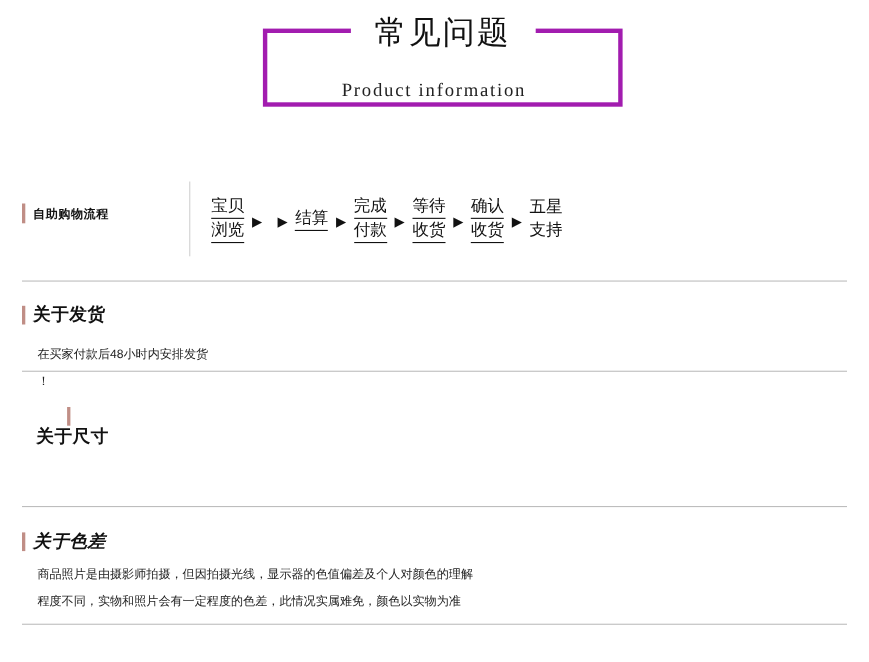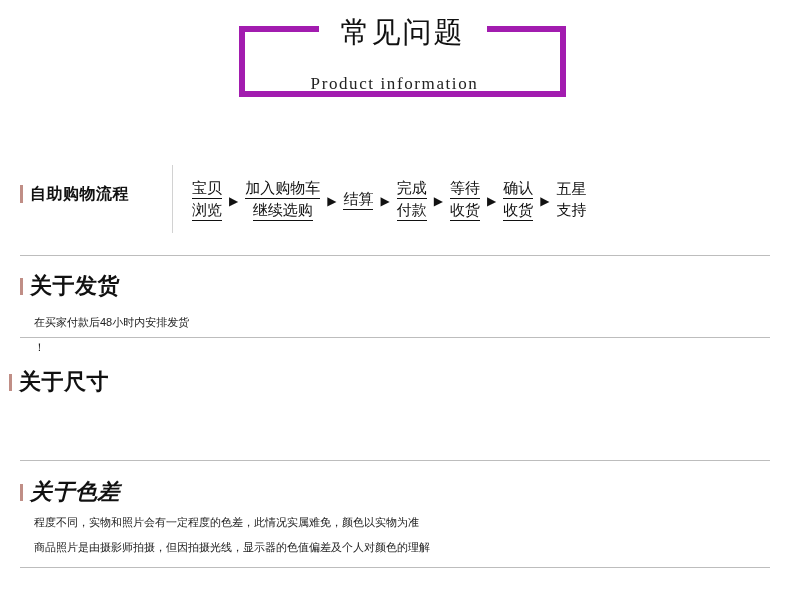--- a/index.html
+++ b/index.html
@@ -16,21 +16,21 @@
     overflow: hidden;
   }
 
   
   .header-banner {
     position: absolute;
     left: 239px;
     top: 26px;
     width: 327px;
     height: 71px;
-    border: 6px solid #a21caf;
+    border: 4px solid #a21caf;
     box-sizing: border-box;
   }
   .header-title {
     position: absolute;
     left: 0;
     right: 0;
     top: -20px;
     text-align: center;
     pointer-events: none;
   }
@@ -73,21 +73,21 @@
     height: 26px;
   }
   .accent-bar {
     width: 3px;
     height: 18px;
     background: #c08e86;
     margin-right: 7px;
     flex: 0 0 auto;
   }
   .flow-label-text {
-    font-size: 16px;
+    font-size: 11px;
     font-weight: bold;
     letter-spacing: 0.5px;
     color: #111111;
   }
   .flow-divider {
     position: absolute;
     left: 172px;
     top: 2px;
     width: 1px;
     height: 68px;
@@ -138,21 +138,21 @@
   .section-heading {
     position: absolute;
     display: flex;
     align-items: center;
     height: 24px;
   }
   .section-heading .accent-bar {
     height: 17px;
   }
   .section-heading-text {
-    font-size: 22px;
+    font-size: 16px;
     font-weight: bold;
     letter-spacing: 0.5px;
     color: #111111;
   }
   .section-body {
     position: absolute;
     font-size: 11px;
     line-height: 25px;
     color: #222222;
   }
@@ -176,24 +176,20 @@
     <div class="accent-bar"></div>
     <div class="flow-label-text">自助购物流程</div>
   </div>
   <div class="flow-divider"></div>
   <div class="flow-steps" id="flow-steps">
       <div class="flow-step underlined">
         <span class="line">宝贝</span>
         <span class="line">浏览</span>
       </div>
       <span class="flow-arrow">▶</span>
-      <div class="flow-step underlined">
-        <span class="line">加入购物车</span>
-        <span class="line">继续选购</span>
-      </div>
       <span class="flow-arrow">▶</span>
       <div class="flow-step underlined">
         <span class="line">结算</span>
       </div>
       <span class="flow-arrow">▶</span>
       <div class="flow-step underlined">
         <span class="line">完成</span>
         <span class="line">付款</span>
       </div>
       <span class="flow-arrow">▶</span>
@@ -220,31 +216,31 @@
   <div class="accent-bar"></div>
   <div class="section-heading-text">关于发货</div>
 </div>
 <div class="section-body" style="left:34px; top:310px; width:740px;">
   <span class="para-line">在买家付款后48小时内安排发货</span>
   <span class="para-line">！</span>
 </div>
 
 <div class="divider" style="top:337px;"></div>
 
-<div class="section-heading" style="left:9px; top:370px;">
+<div class="section-heading" style="left:33px; top:370px;flex-direction:column;">
   <div class="accent-bar"></div>
   <div class="section-heading-text">关于尺寸</div>
 </div>
 <div class="section-body" style="left:34px; top:405px; width:745px;">
 </div>
 
 <div class="divider" style="top:460px;"></div>
 
 <div class="section-heading" style="left:20px; top:480px;font-style:italic;">
   <div class="accent-bar"></div>
   <div class="section-heading-text">关于色差</div>
 </div>
 <div class="section-body" style="left:34px; top:510px; width:745px;">
+  <span class="para-line">商品照片是由摄影师拍摄，但因拍摄光线，显示器的色值偏差及个人对颜色的理解</span>
   <span class="para-line">程度不同，实物和照片会有一定程度的色差，此情况实属难免，颜色以实物为准</span>
-  <span class="para-line">商品照片是由摄影师拍摄，但因拍摄光线，显示器的色值偏差及个人对颜色的理解</span>
 </div>
 
 <div class="divider" style="top:567px;"></div>
 
 </body></html>

